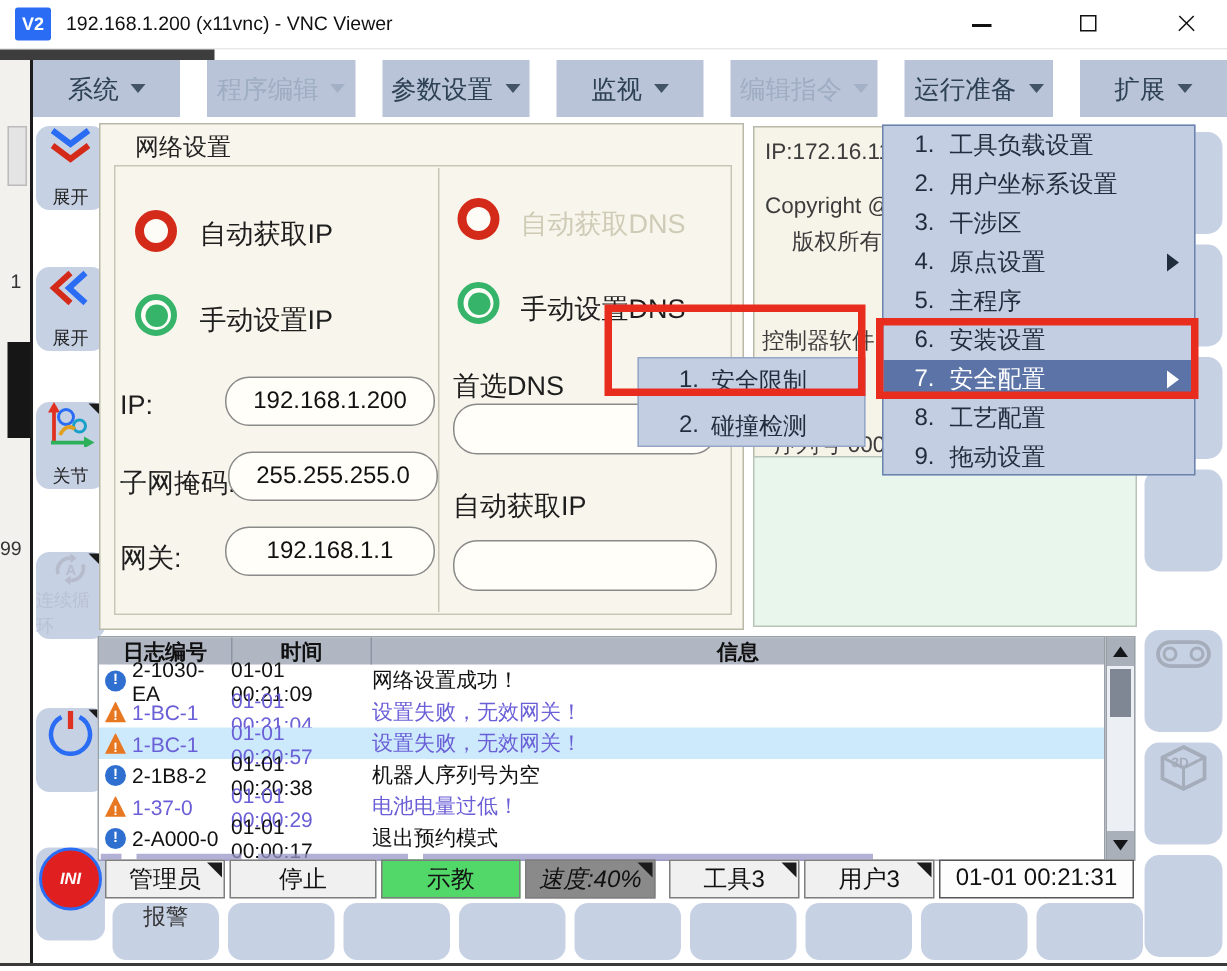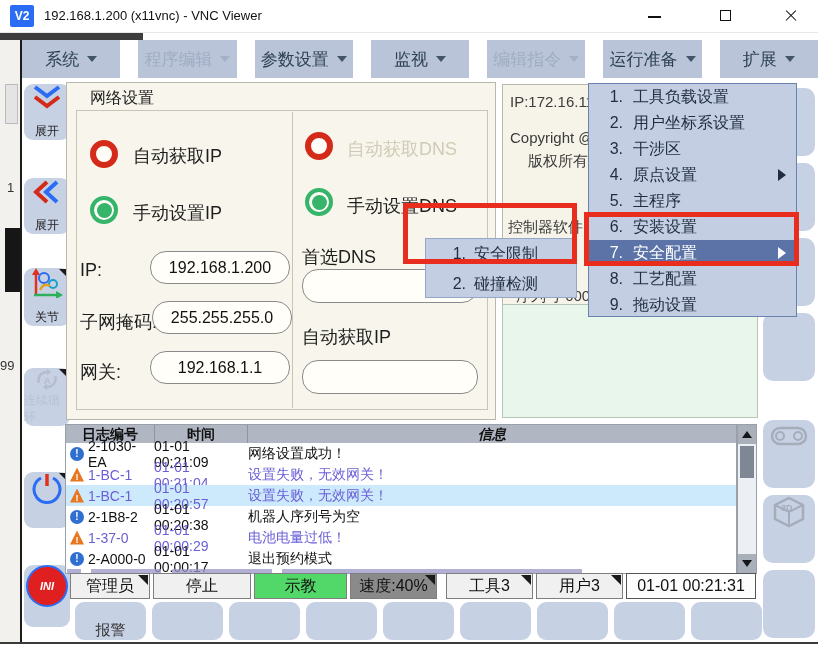--- a/index.html
+++ b/index.html
@@ -76,21 +76,21 @@
   .sm-item .num{width:40px;text-align:right;margin-right:8px;}
 
   
   .redrect{border:5px solid #e82c1e;z-index:40;background:transparent;}
 
   
   .logtable{left:65px;top:424px;width:672px;height:150px;background:#fff;border:1px solid #9aa0a8;}
   .loghead{left:0;top:0;width:670px;height:18px;background:#b0b7c3;display:flex;font-size:14px;font-weight:bold;color:#101010;}
   .loghead .c1{width:88px;text-align:center;border-right:1px solid #8d95a2;line-height:18px;}
   .loghead .c2{width:92px;text-align:center;border-right:1px solid #8d95a2;line-height:18px;}
-  .loghead .c3{flex:1;text-align:center;line-height:18px;font-style:italic;}
+  .loghead .c3{flex:1;text-align:center;line-height:18px;}
   .logrow{left:0;width:670px;height:21px;display:flex;align-items:center;font-size:14px;}
   .logrow.sel{background:#cdeafc;}
   .logrow .icn{width:14px;height:14px;margin:0 4px 0 4px;flex:0 0 auto;}
   .icn.info{border-radius:50%;background:#2f6fd0;color:#fff;font-size:10px;font-weight:bold;
     display:flex;align-items:center;justify-content:center;}
   .icn.warn{background:#e87722;clip-path:polygon(50% 0,100% 100%,0 100%);color:#fff;font-size:9px;
     font-weight:bold;display:flex;align-items:flex-end;justify-content:center;}
   .logrow .id{width:66px;}
   .logrow .tm{width:94px;}
   .logrow .ms{flex:1;}
@@ -109,21 +109,21 @@
   
   .statbtn{top:573px;height:26px;background:#f0f0f0;border:1.5px solid #7e7e7e;color:#111;
     font-size:16px;display:flex;align-items:center;justify-content:center;}
   .statbtn.green{background:#52d769;}
   .statbtn.dark{background:#8a8a8a;}
   .timebox{left:626px;top:573px;width:130px;height:26px;background:#fdfdfd;border:1.5px solid #555;
     font-size:16px;color:#111;display:flex;align-items:center;justify-content:center;}
 
   
   .botbtn{top:602px;width:71px;height:38px;background:#c7d1e4;border-radius:9px;color:#333;
-    font-size:15px;display:flex;align-items:flex-end;justify-content:center;}
+    font-size:15px;display:flex;align-items:flex-start;justify-content:center;}
 
   
   .rbtn{left:763px;width:52px;height:68px;background:#c7d1e4;border-radius:10px;display:flex;
     align-items:flex-start;justify-content:center;}
   .rbtn svg{opacity:.55;}
 </style>
 </head>
 <body>
 
 <div class="screen">
@@ -395,21 +395,21 @@
   <div class="abs statbtn" style="left:70px;width:80px;">
     <div class="corner-mark"></div>
     <span>管理员</span>
   </div>
   <div class="abs statbtn" style="left:153px;width:98px;">
       <span>停止</span>
     </div>
   <div class="abs statbtn green" style="left:254px;width:93px;">
       <span>示教</span>
     </div>
-  <div class="abs statbtn dark" style="left:350px;width:87px;">
+  <div class="abs statbtn dark" style="left:350px;width:87px;font-style:italic;">
     <div class="corner-mark"></div>
     <span>速度:40%</span>
   </div>
   <div class="abs statbtn" style="left:446px;width:87px;">
     <div class="corner-mark"></div>
     <span>工具3</span>
   </div>
   <div class="abs statbtn" style="left:536px;width:87px;">
     <div class="corner-mark"></div>
     <span>用户3</span>

